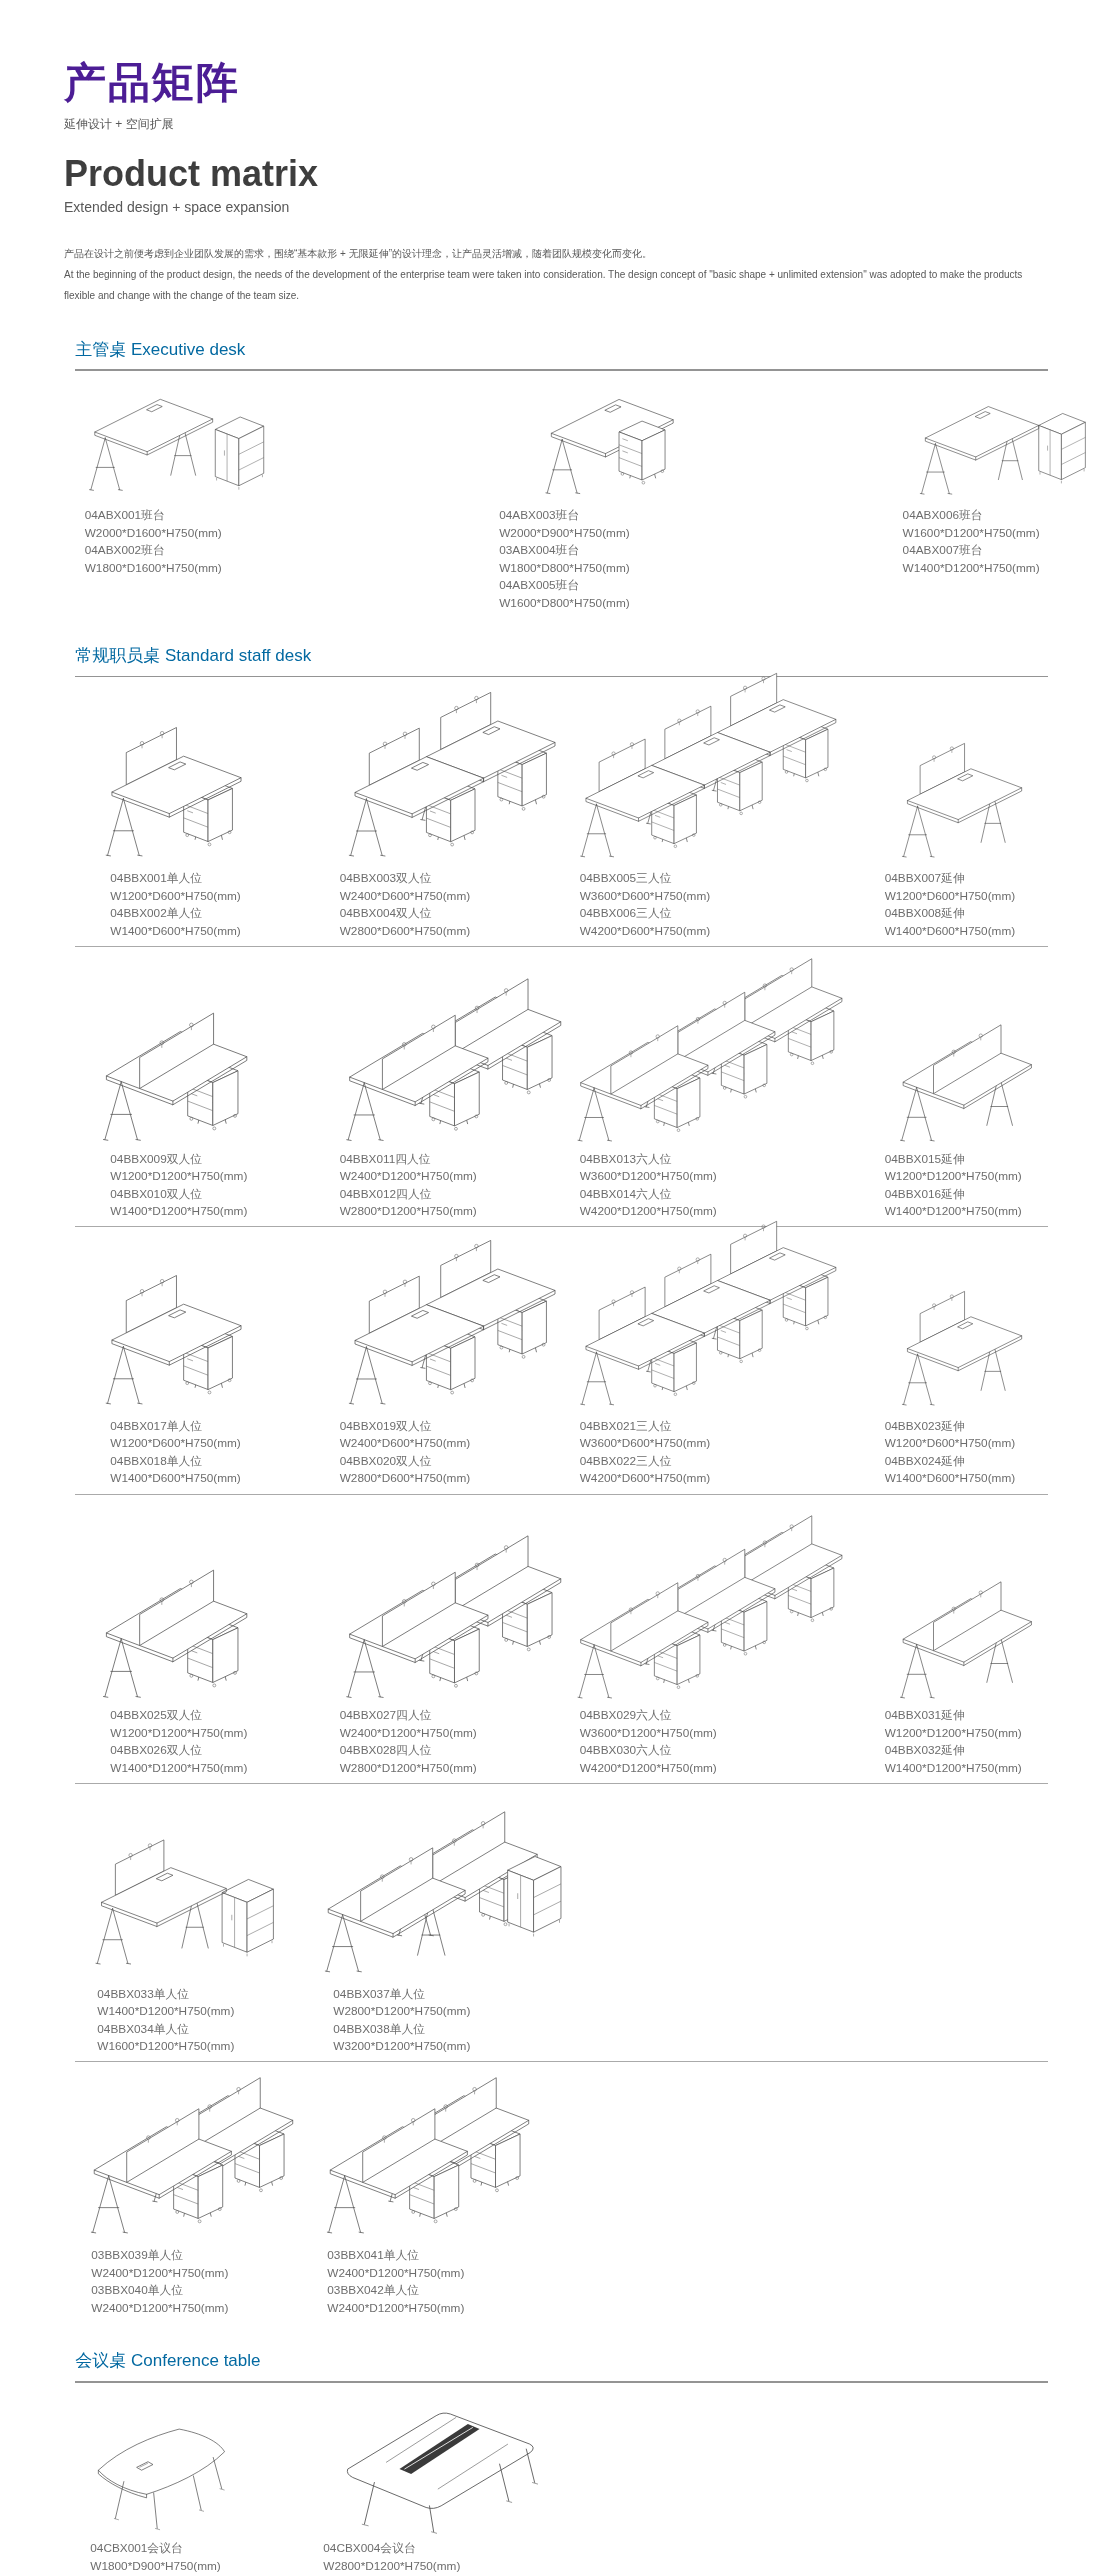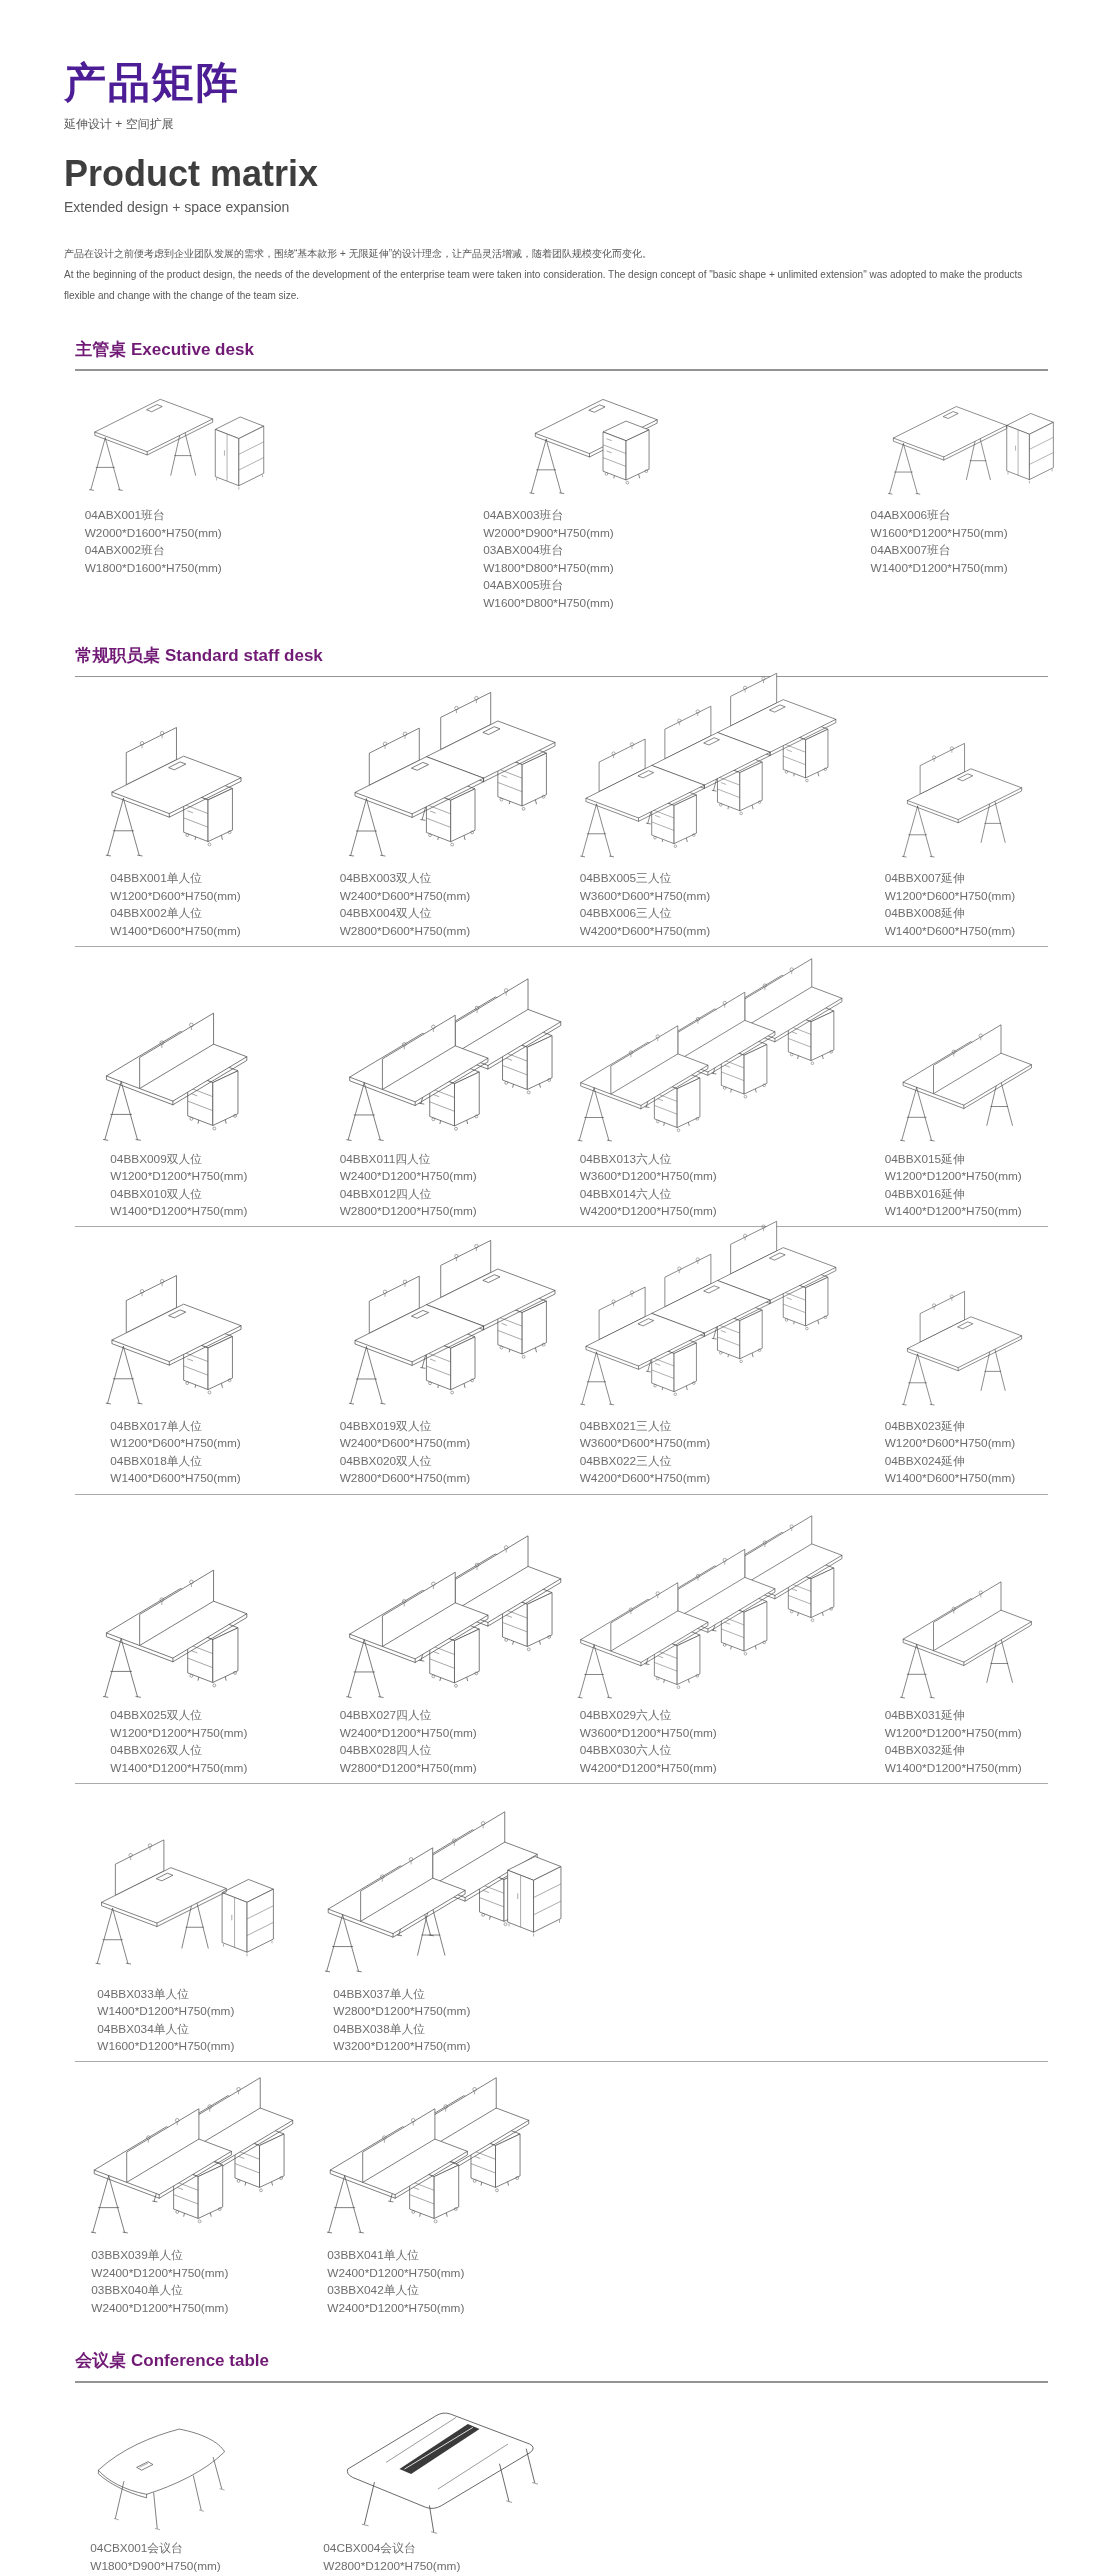--- a/index.html
+++ b/index.html
@@ -8,30 +8,30 @@
     font-family:"Liberation Sans","DejaVu Sans",sans-serif;color:#585858;
   }
   .page{box-sizing:border-box;padding:60px 64px 0 64px;}
   .t-zh{font-size:42px;font-weight:bold;color:#4c1d95;letter-spacing:1.9px;margin:0;line-height:1.1;}
   .s-zh{font-size:12px;color:#585858;margin:9.4px 0 0 0;}
   .t-en{font-size:36px;font-weight:bold;color:#3e3e3e;margin:21px 0 0 0;line-height:1.1;}
   .s-en{font-size:14px;color:#585858;margin:5.7px 0 0 0;}
   .desc{margin:28px 0 0 0;width:985px;}
   .desc p{margin:0;font-size:10px;line-height:21px;color:#585858;}
   .section{margin-left:11.3px;width:973px;}
-  .sec-head{font-size:17px;font-weight:700;color:#701a75;margin:32px 0 8.5px 0;}
+  .sec-head{font-size:17px;font-weight:400;color:#0369a1;margin:32px 0 8.5px 0;}
   .sec-rule{height:1.9px;background:#949494;}
   .row{display:grid;}
   .cell{display:flex;flex-direction:column;min-width:0;}
   .illus{display:flex;align-items:flex-end;overflow:visible;}
   .illus svg{display:block;overflow:visible;}
   .labels{margin-top:3.8px;}
   .lbl{font-size:11.8px;line-height:17.5px;color:#6d6d6d;white-space:nowrap;}
   .row-rule{height:0.9px;background:#aaaaaa;margin-top:5.7px;}
-  .cols-exec{grid-template-columns:406px 377px 191px;}
+  .cols-exec{grid-template-columns:406px 377px 191px;gap:16px;}
   .cols-staff{grid-template-columns:255px 240px 305px 175px;}
   .cols-r5{grid-template-columns:236px 277px 460px;}
   .cols-r6{grid-template-columns:236px 240px;}
   .cols-conf{grid-template-columns:233px 377px;}
   .cols-exec .cell:nth-child(1) .labels{padding-left:9.4px;}
   .cols-exec .cell:nth-child(2) .labels{padding-left:1.9px;}
   .cols-exec .cell:nth-child(3) .labels{padding-left:12.3px;}
   .cols-staff .cell:nth-child(1) .labels{padding-left:35px;}
   .cols-staff .cell:nth-child(2) .labels,
   .cols-staff .cell:nth-child(3) .labels,

